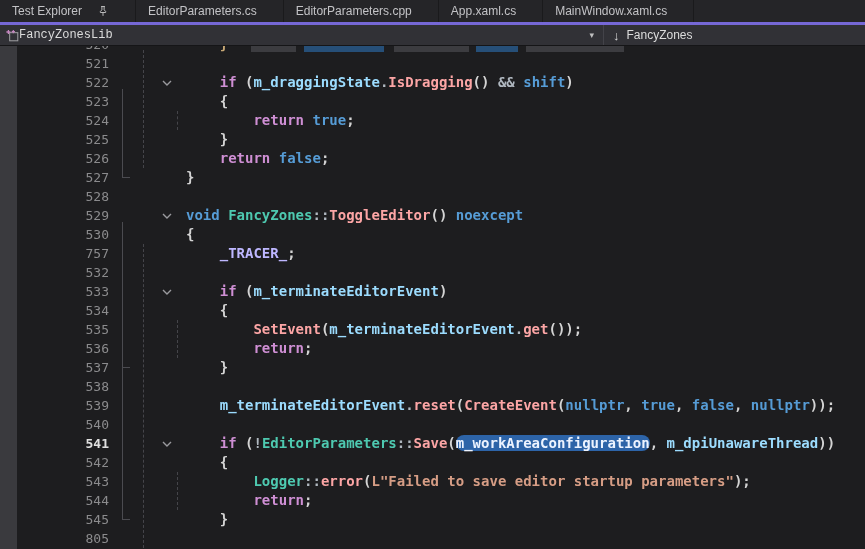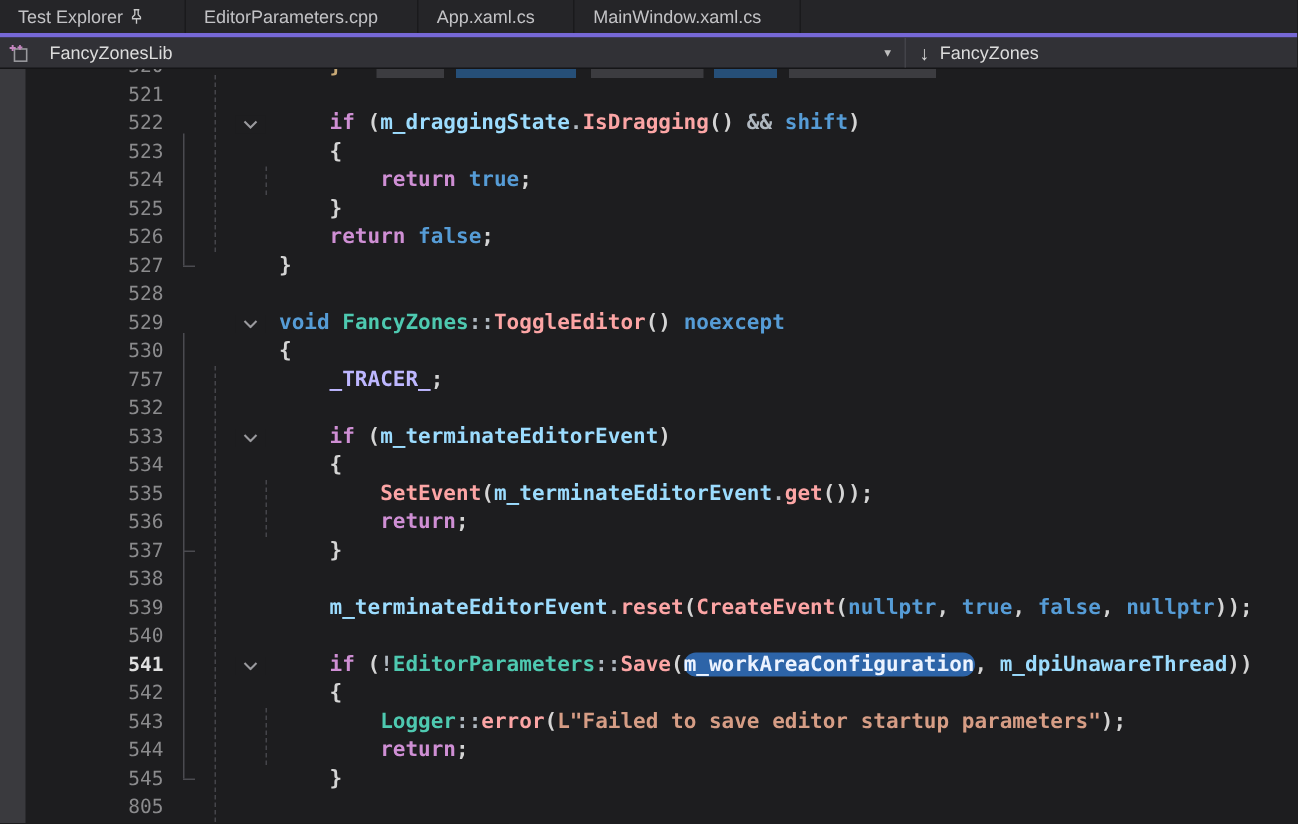--- a/index.html
+++ b/index.html
@@ -1,29 +1,29 @@
 <!DOCTYPE html>
 <html><head>
 <meta charset="utf-8">
 <style>
   html,body{margin:0;padding:0;background:#1d1d1f;}
   .app{position:relative;width:865px;height:549px;overflow:hidden;background:#1d1d1f;font-family:"Liberation Sans",sans-serif;}
 
   
   .tabs{position:absolute;top:0;left:0;width:865px;height:22px;background:#252528;display:flex;border-bottom:3px solid #7668d6;}
-  .tab{display:flex;align-items:center;gap:3px;padding:0 26px 0 12px;font-size:12px;color:#c3c3c6;border-right:1px solid #1a1a1c;box-sizing:border-box;height:22px;cursor:default;}
+  .tab{display:flex;align-items:center;gap:15px;padding:0 26px 0 12px;font-size:12px;color:#c3c3c6;border-right:1px solid #1a1a1c;box-sizing:border-box;height:22px;cursor:default;}
   .tab.active{background:#2d2d33;color:#ffffff;font-weight:bold;border-top:2px solid #7668d6;padding:0 10px 0 12px;}
   .tab .close{font-size:10px;color:#d8d8d8;line-height:1;padding:1px 2px;}
   .tab .pin{display:inline-flex;}
 
   
   .navbar{position:absolute;top:25px;left:0;width:865px;height:20px;background:#313136;border-bottom:1px solid #151517;display:flex;font-size:12px;color:#dcdcdc;}
   .nav-left{width:604px;display:flex;align-items:center;border-right:1px solid #434349;box-sizing:border-box;}
   .nav-left .proj-icon{margin-left:6px;display:inline-flex;}
-  .nav-left .lbl{margin-left:14px;}
+  .nav-left .lbl{margin-left:0;font-family:Liberation Mono, monospace;}
   .nav-left .caret{margin-left:auto;margin-right:9px;font-size:9px;color:#bfbfbf;}
   .nav-right{flex:1;display:flex;align-items:center;padding-left:9px;}
   .nav-right .goto{font-size:13px;color:#d8d8d8;font-weight:bold;}
   .nav-right .lbl{margin-left:7px;}
 
   
   .editor{position:absolute;top:46px;left:0;width:865px;height:503px;overflow:hidden;background:#1d1d1f;}
   .margin-strip{position:absolute;left:0;top:0;bottom:0;width:17px;background:#3a3a3e;}
   #lines{position:absolute;left:0;top:-11px;width:865px;font-family:"DejaVu Sans Mono",monospace;font-size:14px;font-weight:600;line-height:19px;padding-left:46px;}
   .line{position:relative;height:19px;white-space:pre;}
@@ -60,20 +60,23 @@
 <div class="app">
 
   <div class="tabs" id="tabbar">
       <div class="tab">
         <span class="tab-label">Test Explorer</span>
         <span class="pin">
           <svg width="12" height="12" viewBox="0 0 16 16" style="" fill="none" stroke="#c8c8c8" stroke-width="1.2">
             <path d="M5.5 2h5M6.5 2v4.5l-2 2V10h7V8.5l-2-2V2M8 10v4.5"></path>
           </svg>
         </span>
+      </div>
+      <div class="tab">
+        <span class="tab-label">EditorParameters.cs</span>
       </div>
       <div class="tab">
         <span class="tab-label">EditorParameters.cpp</span>
       </div>
       <div class="tab">
         <span class="tab-label">App.xaml.cs</span>
       </div>
       <div class="tab">
         <span class="tab-label">MainWindow.xaml.cs</span>
       </div>

